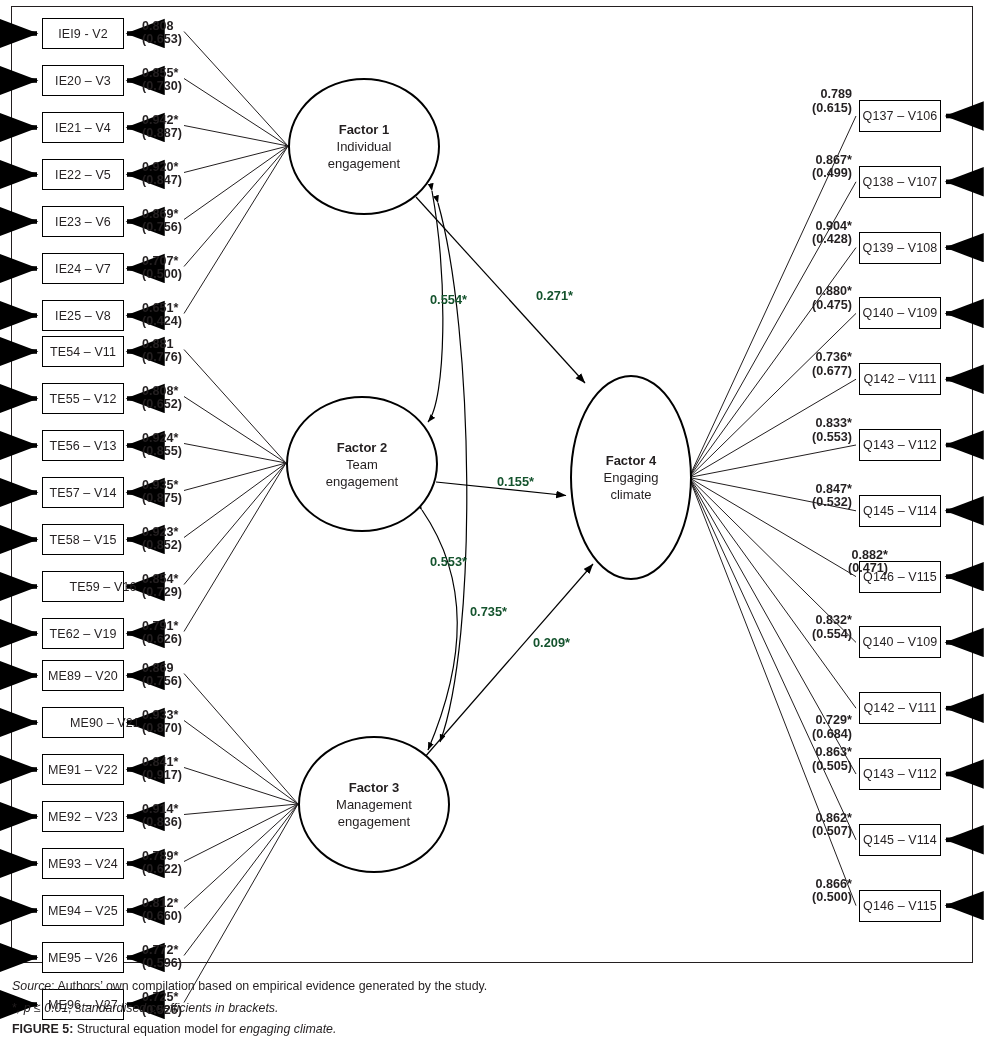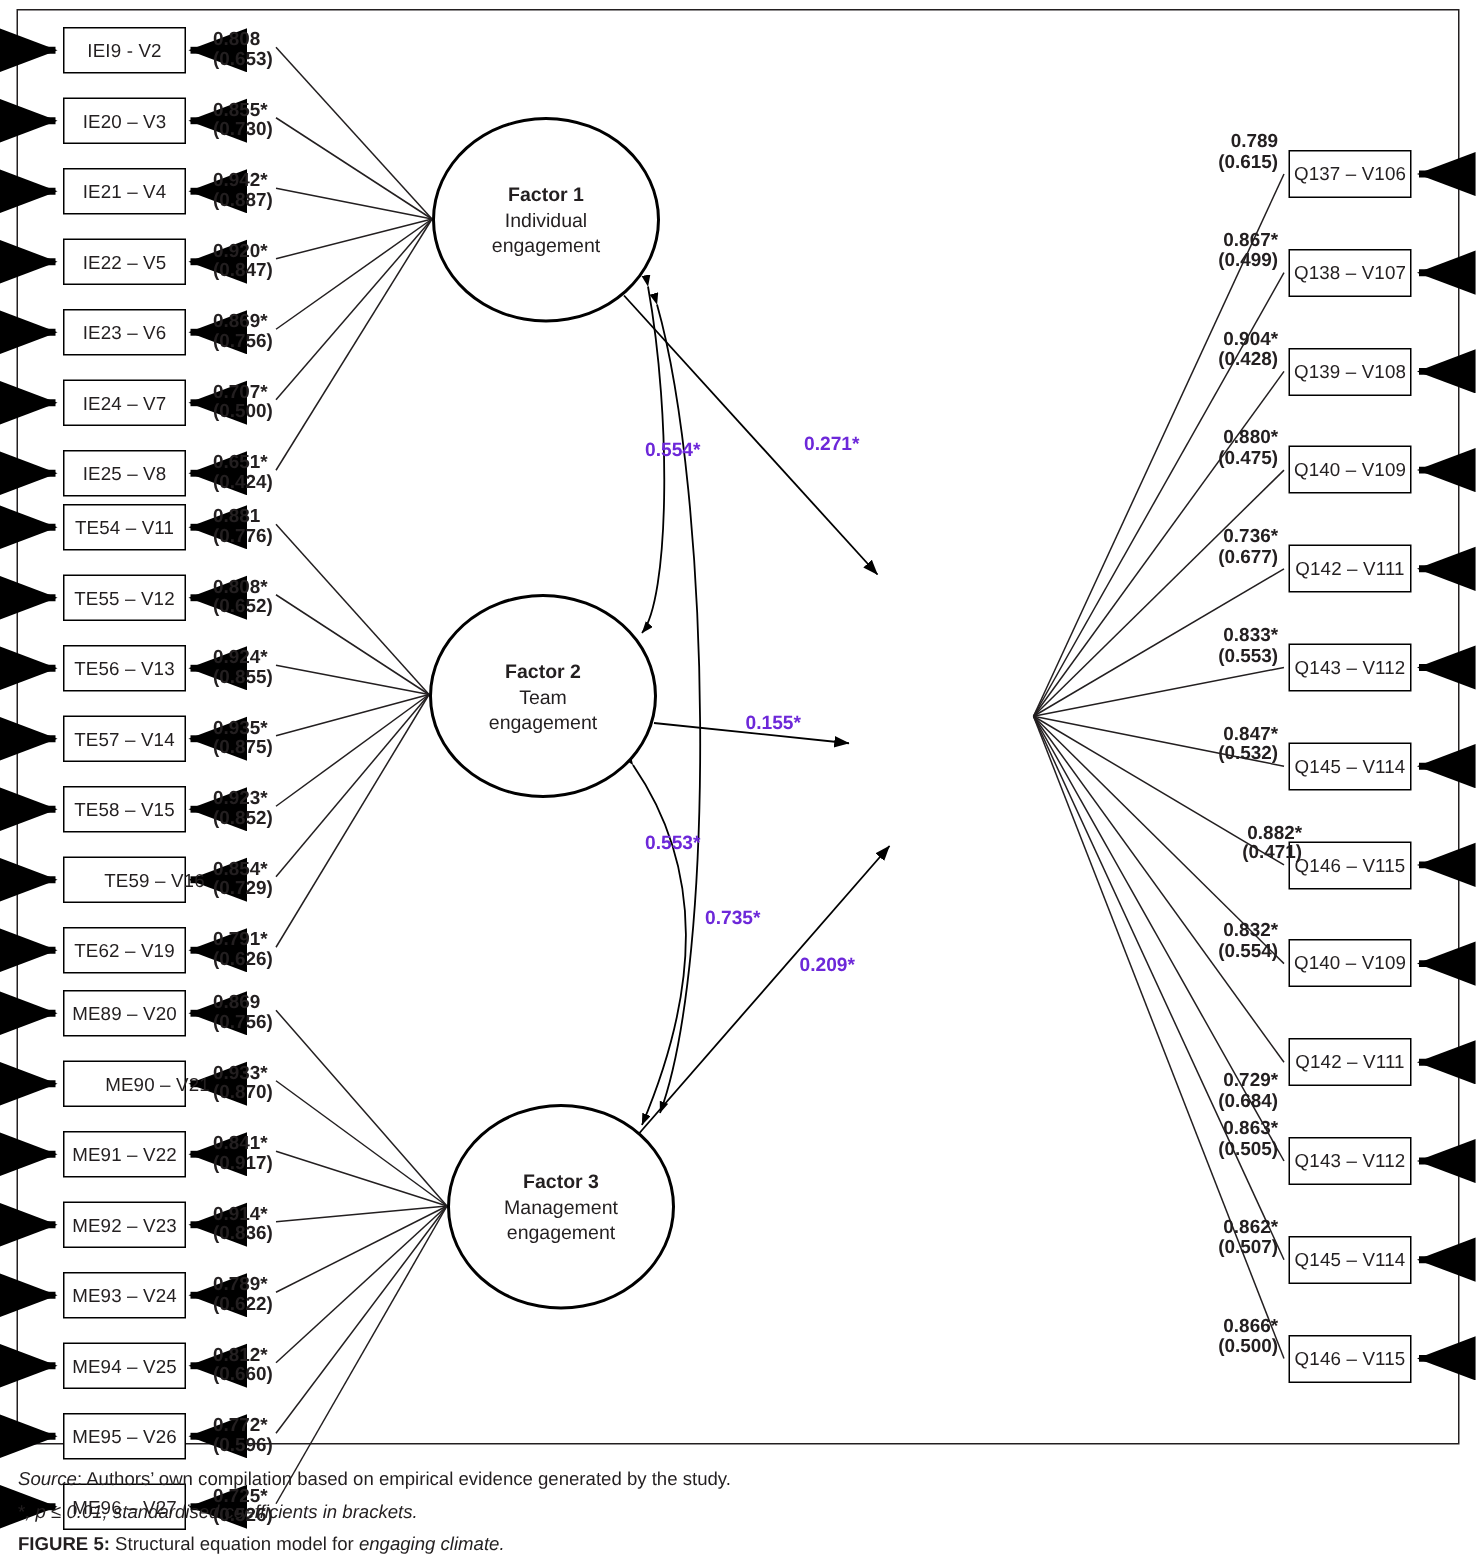--- a/index.html
+++ b/index.html
@@ -52,21 +52,21 @@
     text-align:center;
     color:#231f20;
   }
   .factor .ftitle { font-size:13px; font-weight:700; line-height:17px; }
   .factor .fsub { font-size:13px; font-weight:400; line-height:17px; }
 
   .path-lbl {
     position:absolute;
     font-size:12.8px;
     font-weight:700;
-    color:#6d28d9;
+    color:#14532d;
     white-space:nowrap;
   }
 
   .footline {
     position:absolute;
     font-size:12.4px;
     color:#231f20;
     white-space:nowrap;
   }
   .footline i { font-style:italic; }
@@ -201,20 +201,25 @@
     <div class="factor" style="left: 286px; top: 396px; width: 152px; height: 136px;">
       <div class="ftitle">Factor 2</div>
       <div class="fsub">Team</div>
       <div class="fsub">engagement</div>
     </div>
     <div class="factor" style="left: 298px; top: 736px; width: 152px; height: 137px;">
       <div class="ftitle">Factor 3</div>
       <div class="fsub">Management</div>
       <div class="fsub">engagement</div>
     </div>
+    <div class="factor" style="left: 570px; top: 375px; width: 122px; height: 205px;">
+      <div class="ftitle">Factor 4</div>
+      <div class="fsub">Engaging</div>
+      <div class="fsub">climate</div>
+    </div>
     <div class="ind-box" style="left: 42px; top: 18px; width: 82px; height: 31px;">IEI9 - V2</div>
     <div class="load-lbl" style="left: 142px; top: 19.5px;">
       <span class="l1">0.808</span>
       <span class="l2">(0.653)</span>
     </div>
     <div class="ind-box" style="left: 42px; top: 65px; width: 82px; height: 31px;">IE20 – V3</div>
     <div class="load-lbl" style="left: 142px; top: 66.5px;">
       <span class="l1">0.855*</span>
       <span class="l2">(0.730)</span>
     </div>
@@ -347,21 +352,21 @@
     <div class="load-lbl right" style="left: 744px; width: 108px; top: 417px;">
       <span class="l1">0.833*</span>
       <span class="l2">(0.553)</span>
     </div>
     <div class="ind-box" style="left: 859px; top: 494.8px; width: 82px; height: 32px;">Q145 – V114</div>
     <div class="load-lbl right" style="left: 744px; width: 108px; top: 482.8px;">
       <span class="l1">0.847*</span>
       <span class="l2">(0.532)</span>
     </div>
     <div class="ind-box" style="left: 859px; top: 560.6px; width: 82px; height: 32px;">Q146 – V115</div>
-    <div class="load-lbl right" style="left: 760px; width: 108px; top: 548.6px;">
+    <div class="load-lbl right" style="left: 780px; width: 108px; top: 548.6px;">
       <span class="l1">0.882*</span>
       <span class="l2">(0.471)</span>
     </div>
     <div class="ind-box" style="left: 859px; top: 626.4px; width: 82px; height: 32px;">Q140 – V109</div>
     <div class="load-lbl right" style="left: 744px; width: 108px; top: 614.4px;">
       <span class="l1">0.832*</span>
       <span class="l2">(0.554)</span>
     </div>
     <div class="ind-box" style="left: 859px; top: 692.2px; width: 82px; height: 32px;">Q142 – V111</div>
     <div class="load-lbl right" style="left: 744px; width: 108px; top: 680.2px; margin-top: 34px;">

